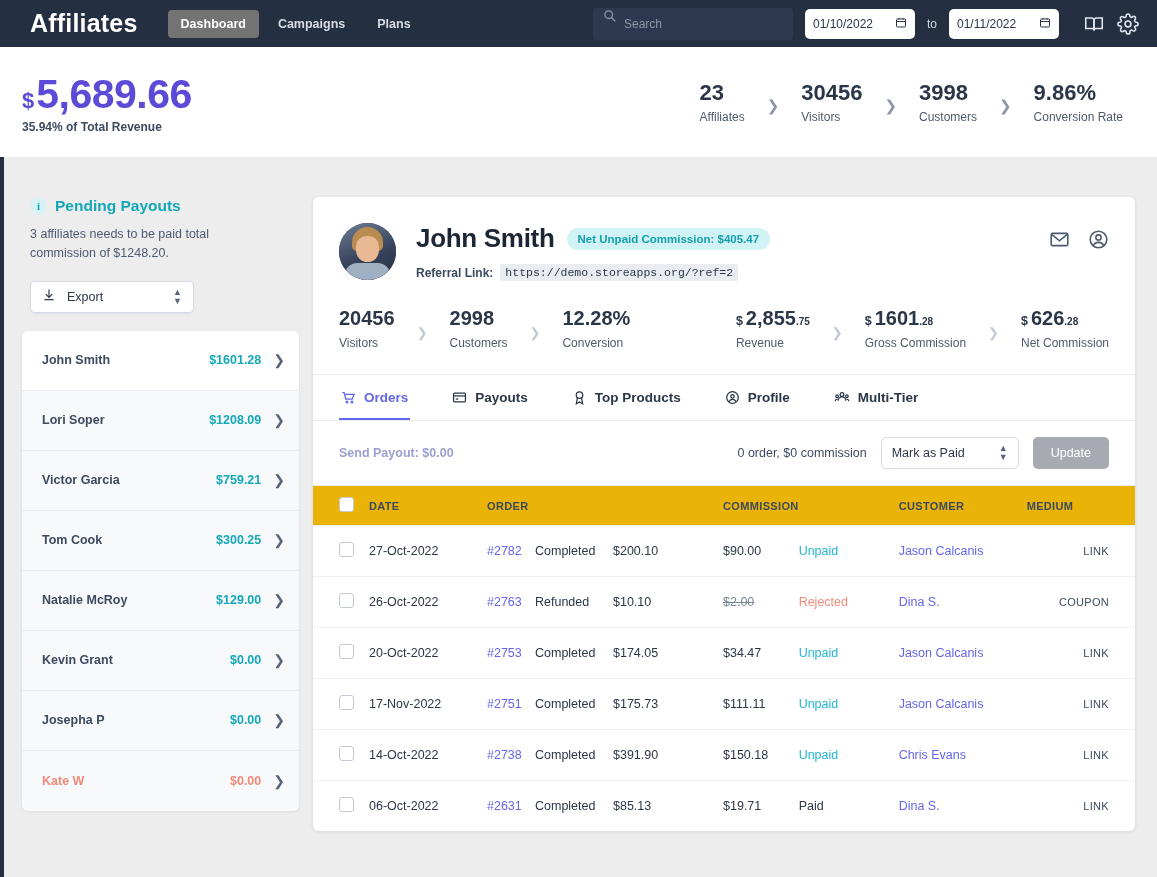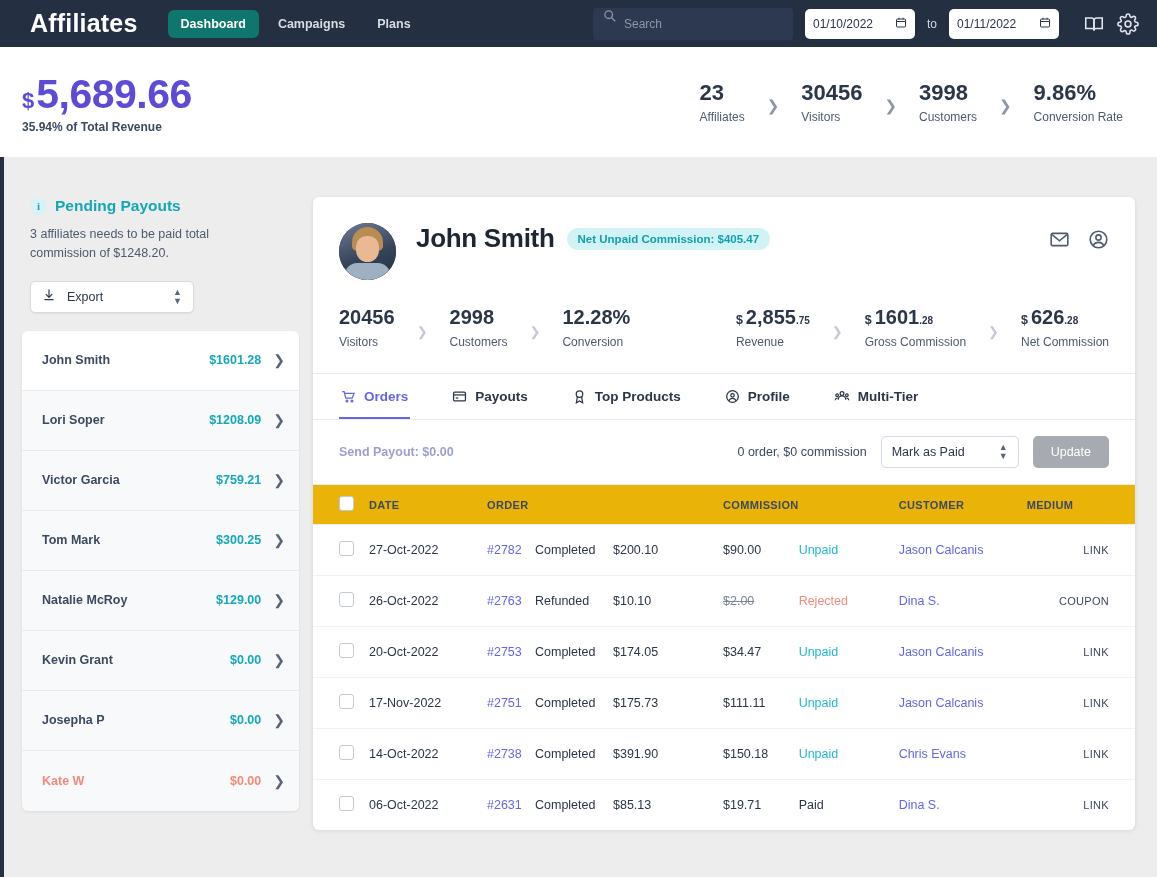--- a/index.html
+++ b/index.html
@@ -25,21 +25,21 @@
   }
   .brand {
     color: #ffffff; font-size: 25px; font-weight: bold; letter-spacing: .2px;
     margin-left: 16px; margin-right: 30px;
   }
   .navlinks { display: flex; align-items: center; gap: 6px; }
   .navlink {
     color: #d7dce4; font-size: 12.5px; font-weight: bold; padding: 7px 13px;
     border-radius: 4px; white-space: nowrap; cursor: pointer;
   }
-  .navlink.active { background: #0f766e; color: #ffffff; border-radius: 6px; }
+  .navlink.active { background: #737373; color: #ffffff; }
 
   .nav-right { margin-left: auto; display: flex; align-items: center; gap: 12px; }
   .search-box {
     width: 200px; height: 32px; background: #2d3950; border-radius: 4px;
     display: flex; padding: 0 10px; gap: 8px;
   }
   .search-box input {
     background: transparent; border: none; outline: none; color: #c9d1dd;
     font-size: 12px; font-family: inherit; width: 100%;
   }
@@ -340,21 +340,21 @@
         <span class="nm">Lori Soper</span>
         <span class="amt">$1208.09</span>
         <span class="chev">❯</span>
       </div>
       <div class="affrow">
         <span class="nm">Victor Garcia</span>
         <span class="amt">$759.21</span>
         <span class="chev">❯</span>
       </div>
       <div class="affrow">
-        <span class="nm">Tom Mark</span>
+        <span class="nm">Tom Cook</span>
         <span class="amt">$300.25</span>
         <span class="chev">❯</span>
       </div>
       <div class="affrow">
         <span class="nm">Natalie McRoy</span>
         <span class="amt">$129.00</span>
         <span class="chev">❯</span>
       </div>
       <div class="affrow">
         <span class="nm">Kevin Grant</span>
@@ -380,20 +380,24 @@
       <div class="avatar">
         <span class="sky"></span>
           <span class="hair"></span>
           <span class="face"></span>
           <span class="body"></span>
       </div>
       <div class="ph-text">
         <div class="ph-line1">
           <span class="ph-name">John Smith</span>
           <span class="badge">Net Unpaid Commission: $405.47</span>
+        </div>
+        <div class="ph-line2">
+          <span class="rl-lbl">Referral Link:</span>
+          <span class="rl-val">https://demo.storeapps.org/?ref=2</span>
         </div>
       </div>
       <div class="ph-actions">
         <span class="ic">
           <svg width="21" height="21" viewBox="0 0 24 24" fill="none" stroke="#4d5a6e" stroke-width="1.8">
               <rect x="2.5" y="5" width="19" height="14" rx="1.5"></rect>
               <polyline points="3.5,6.5 12,13.5 20.5,6.5"></polyline>
             </svg>
         </span>
         <span class="ic">

